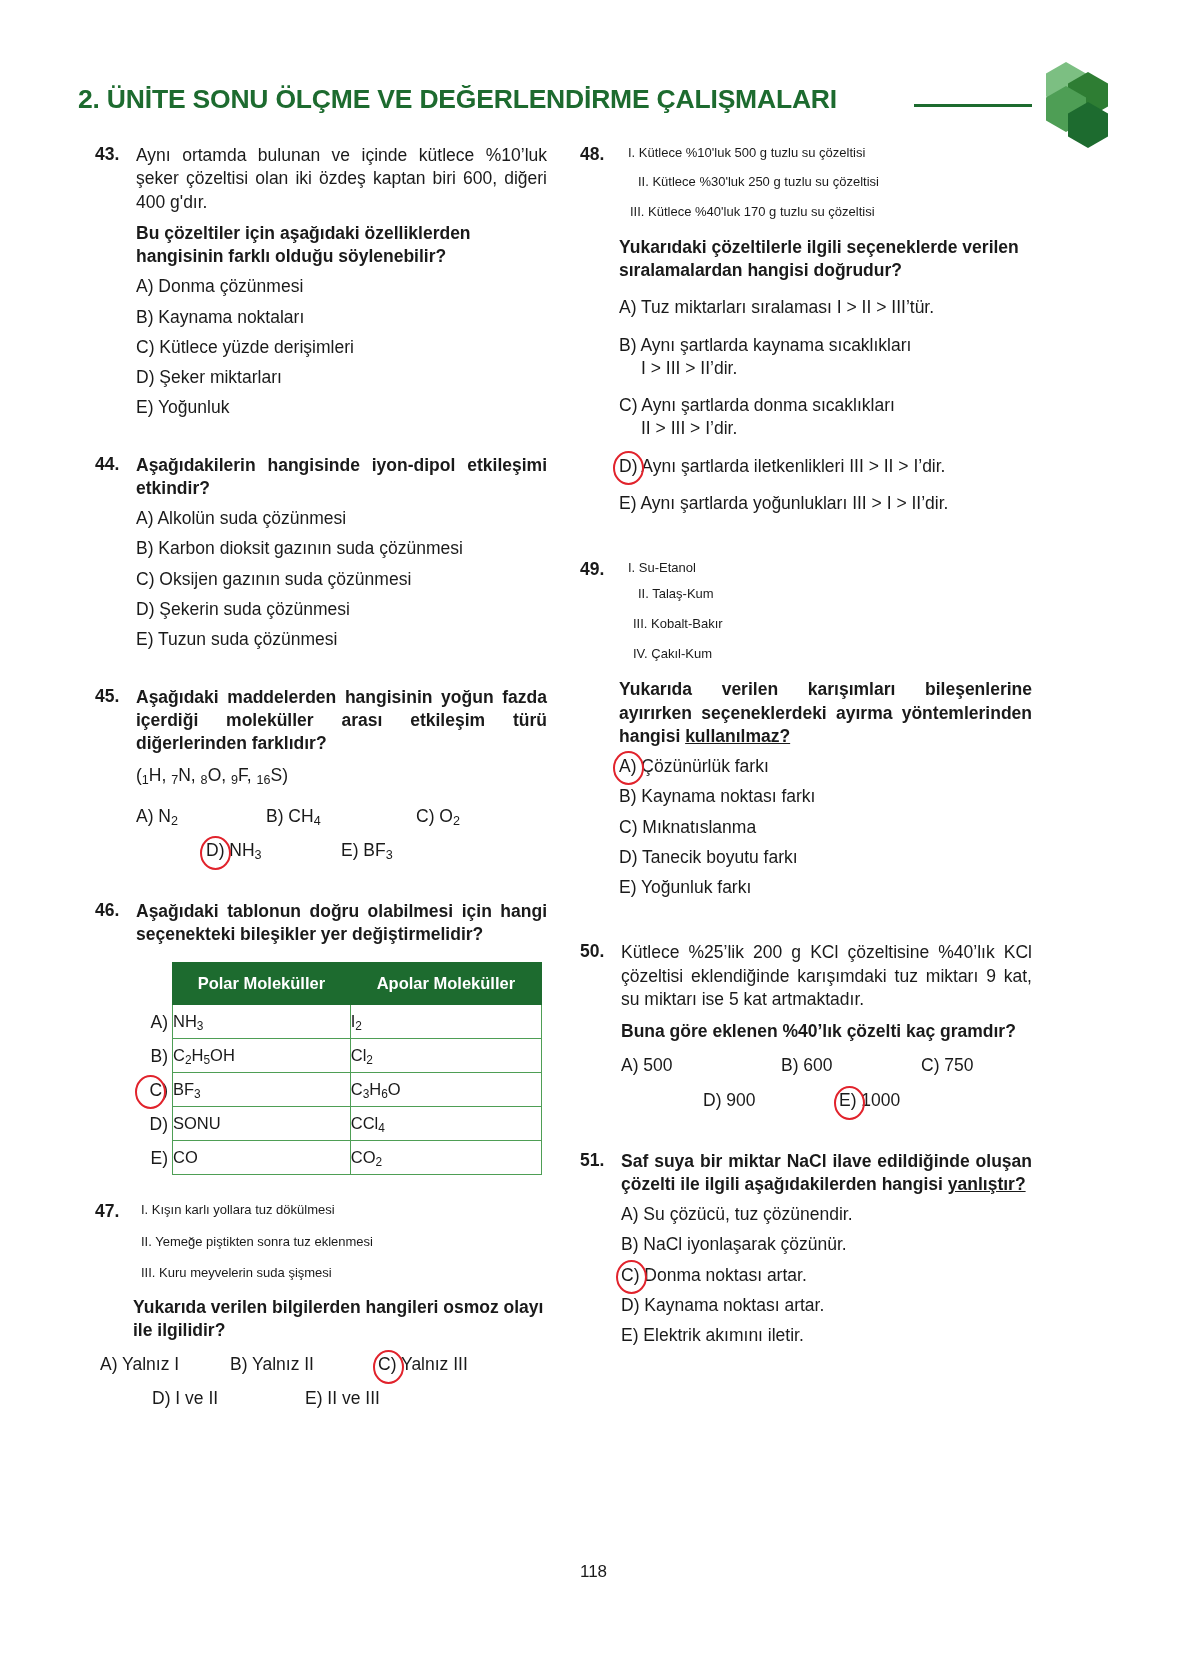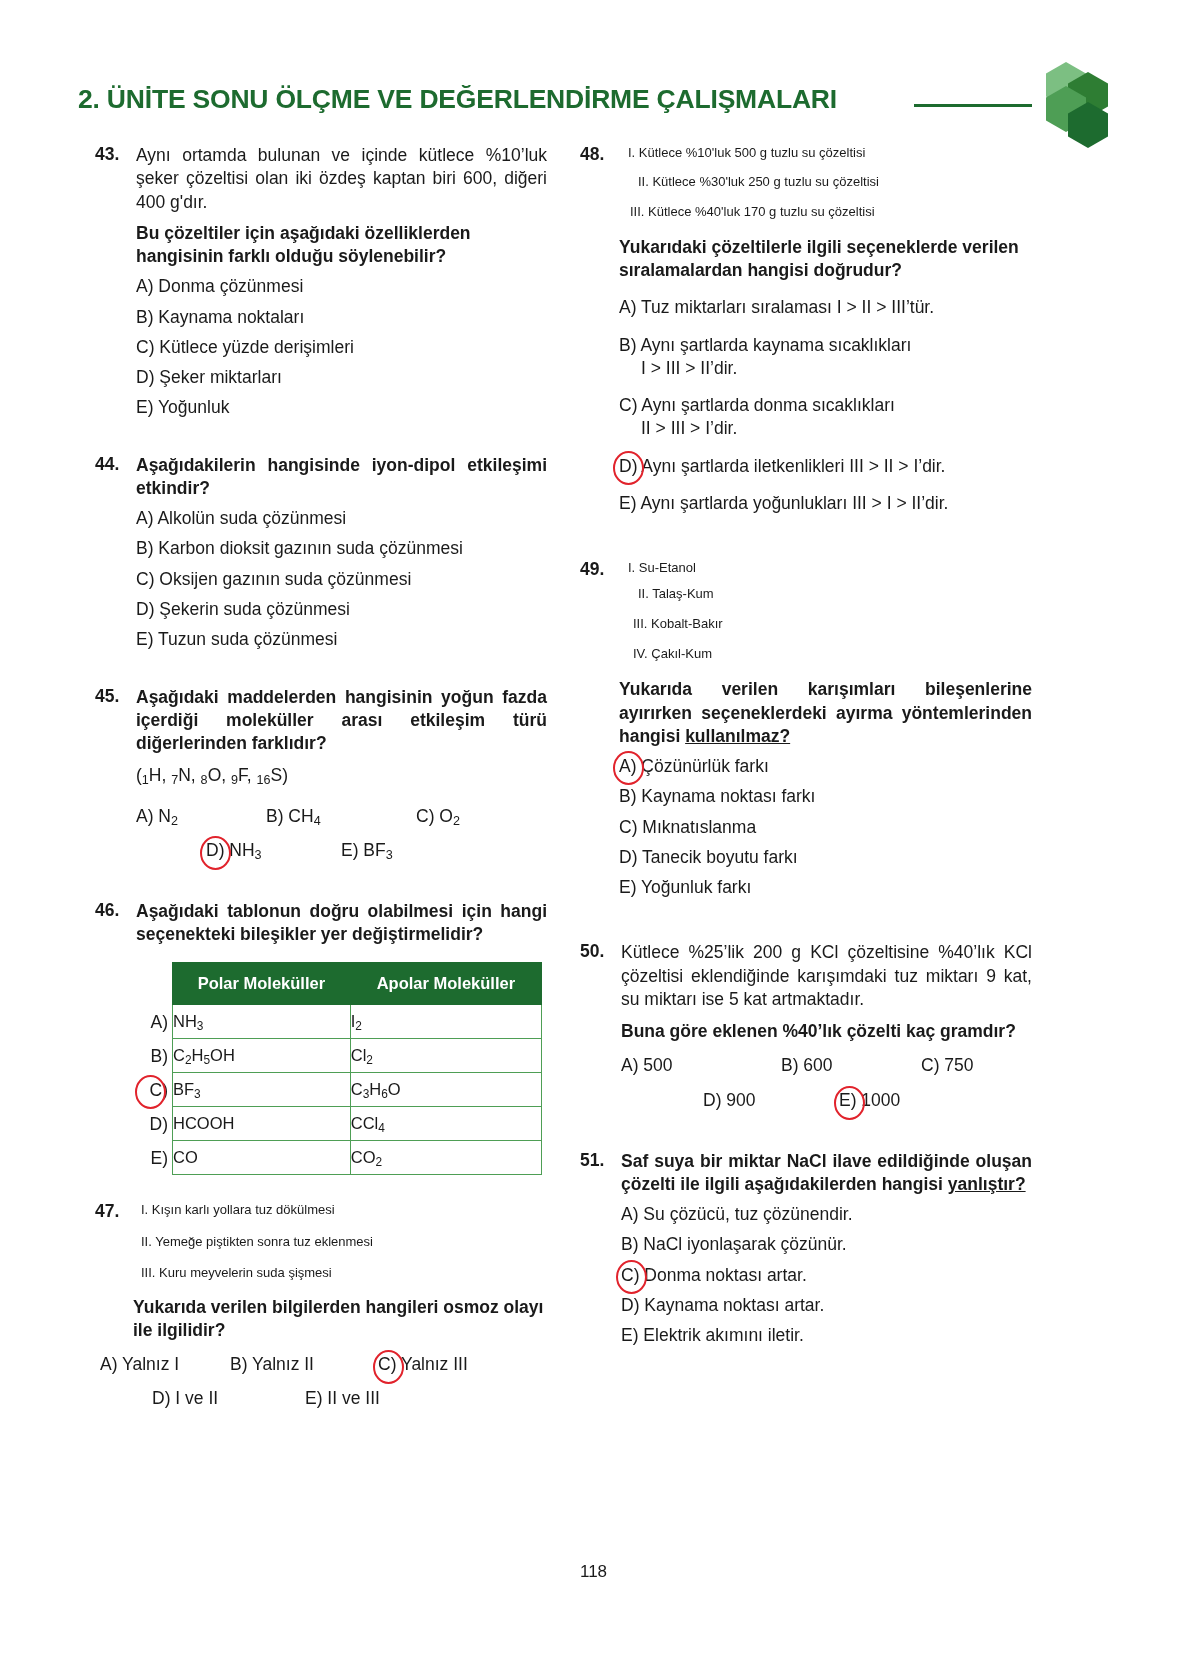--- a/index.html
+++ b/index.html
@@ -286,21 +286,21 @@
               </tr>
               <tr>
                 <td>C<sub>2</sub>H<sub>5</sub>OH</td>
                 <td>Cl<sub>2</sub></td>
               </tr>
               <tr>
                 <td>BF<sub>3</sub></td>
                 <td>C<sub>3</sub>H<sub>6</sub>O</td>
               </tr>
               <tr>
-                <td>HCOOH</td>
+                <td>SONU</td>
                 <td>CCl<sub>4</sub></td>
               </tr>
               <tr>
                 <td>CO</td>
                 <td>CO<sub>2</sub></td>
               </tr>
             </tbody>
           </table>
         </div>
       </div>

